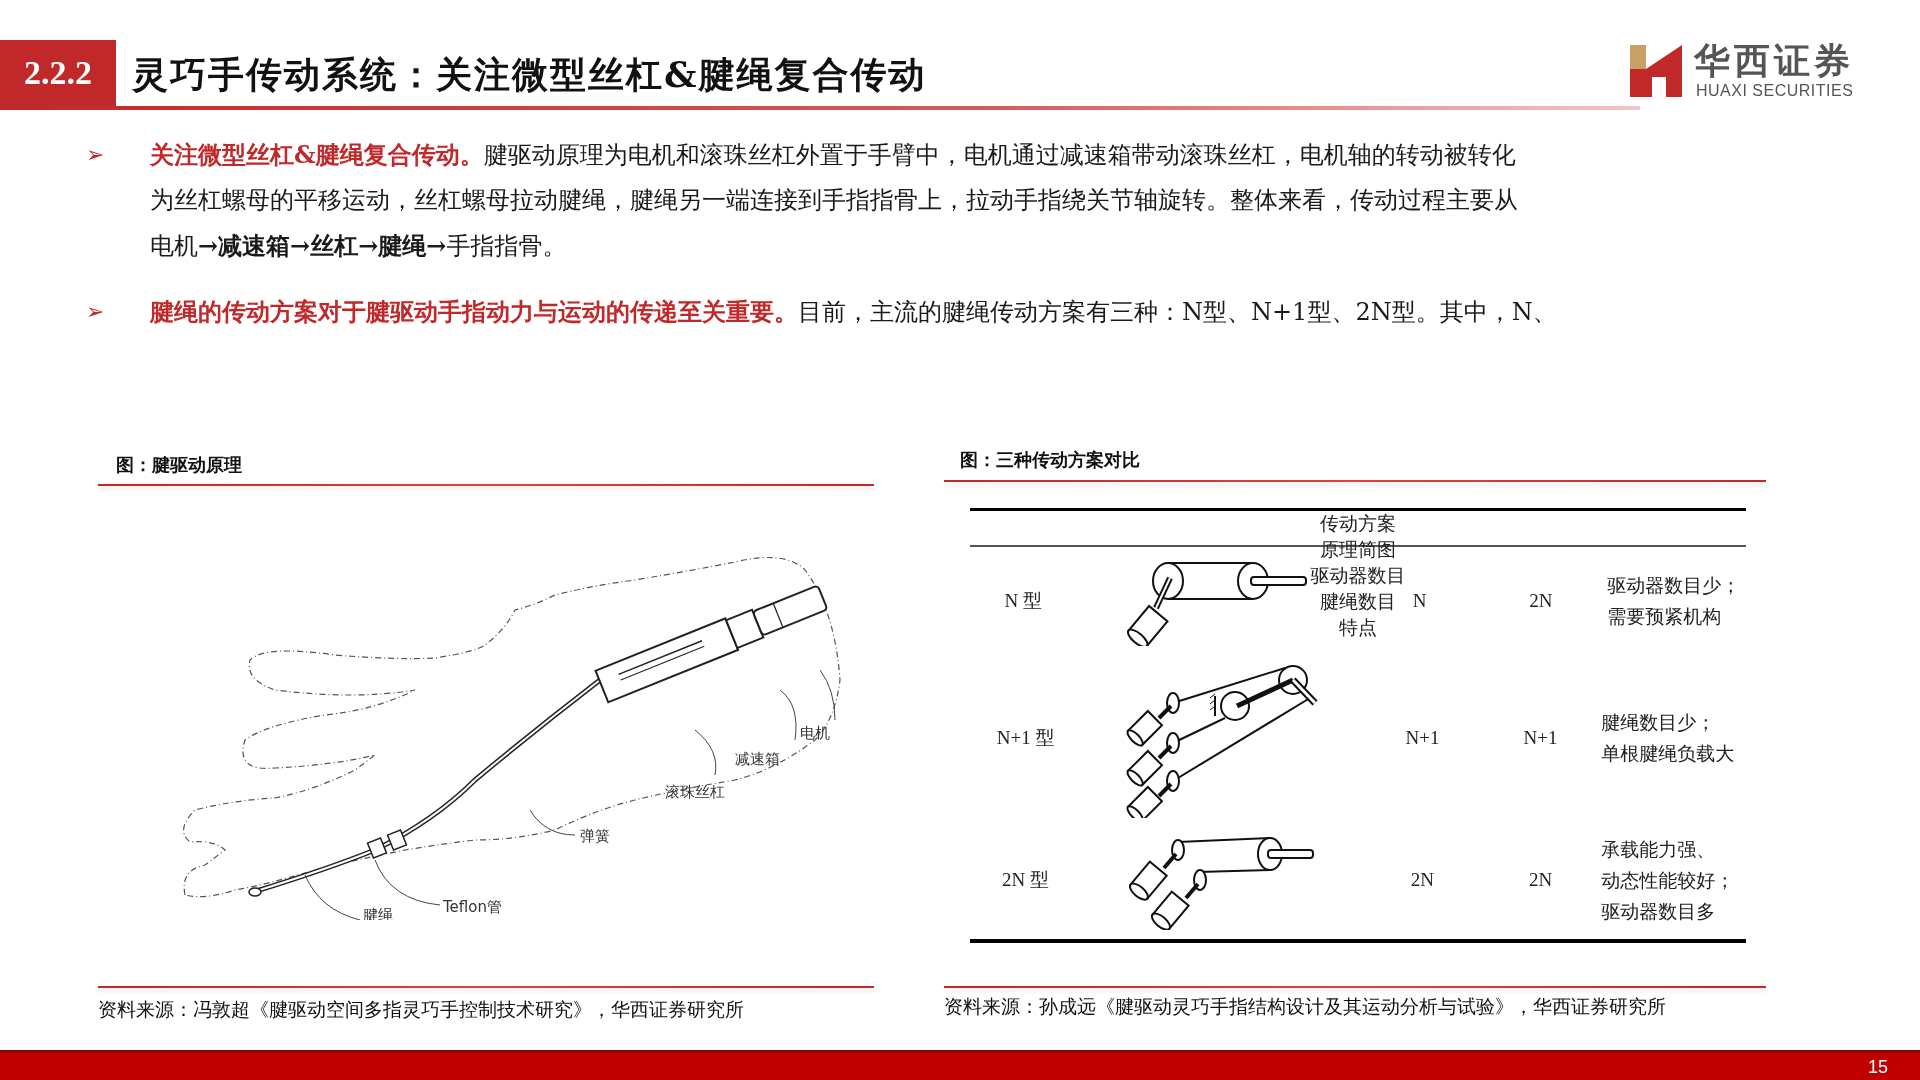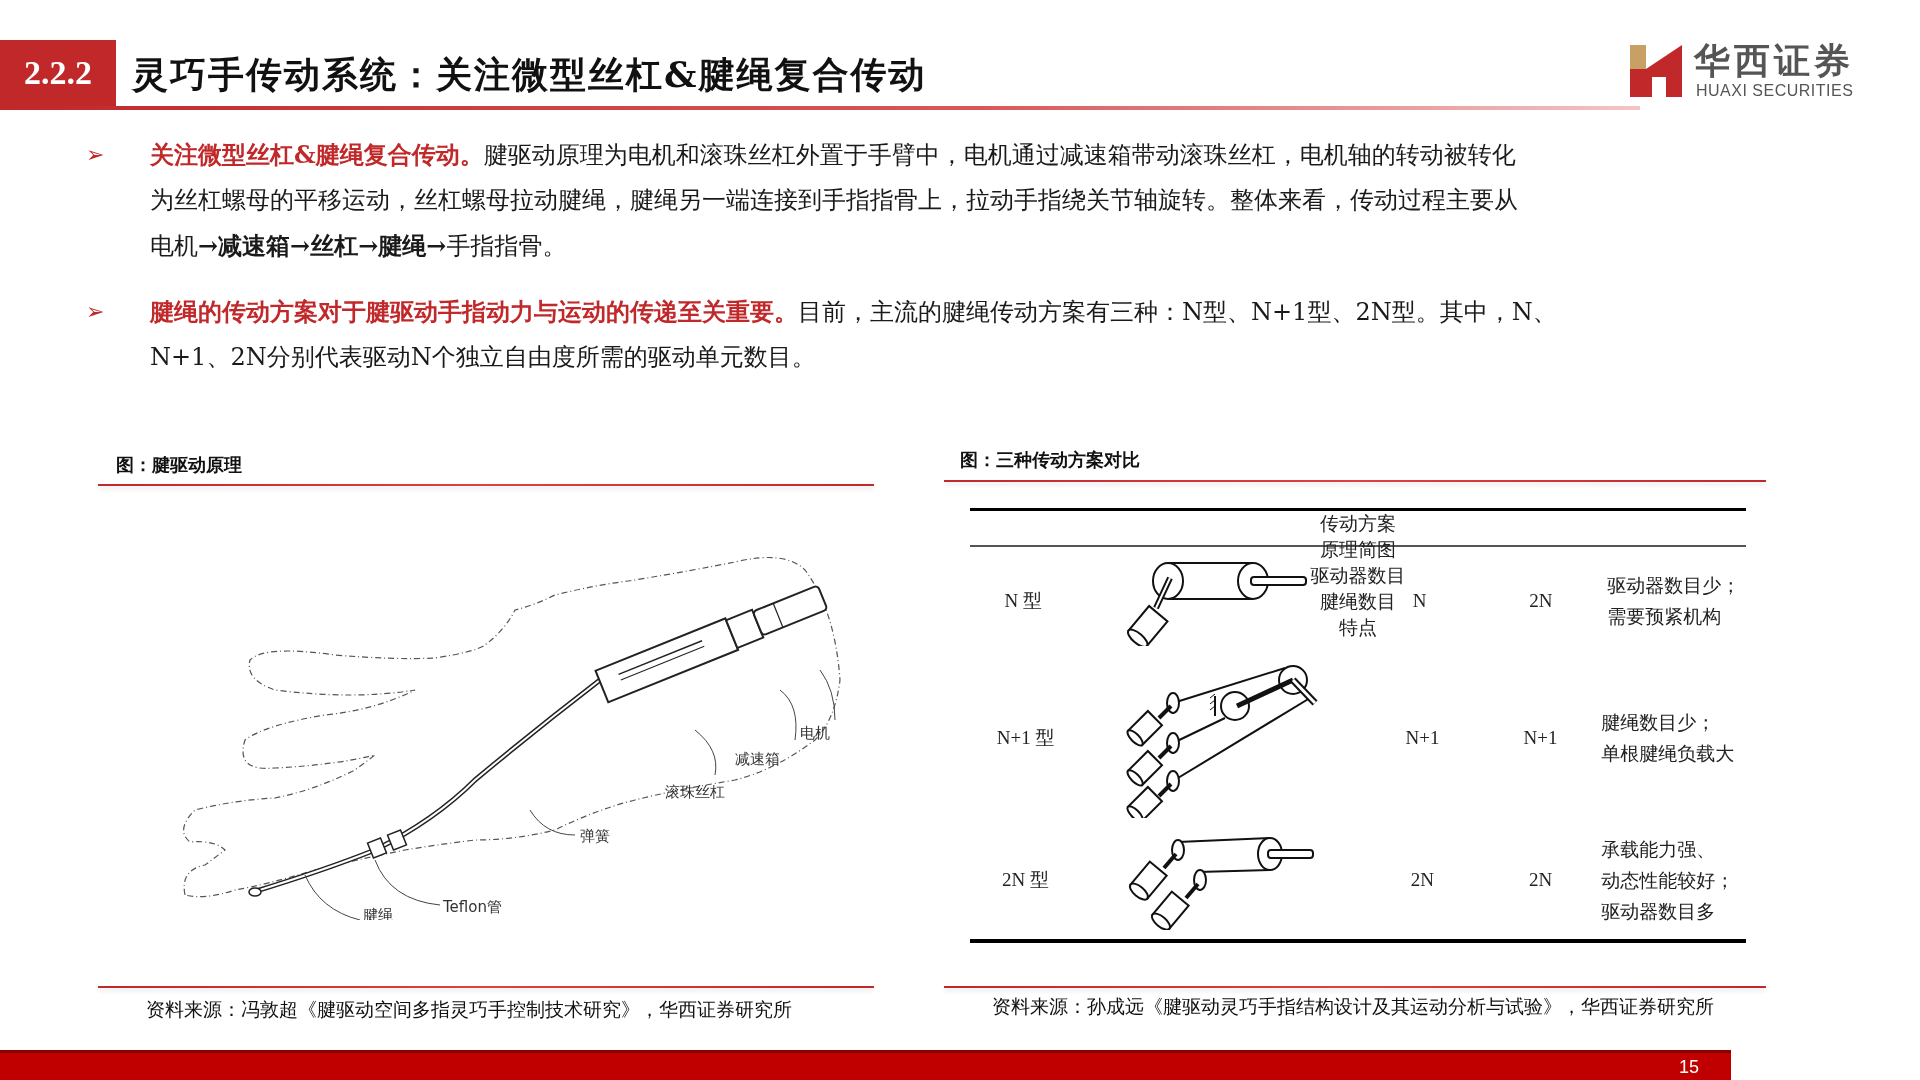--- a/index.html
+++ b/index.html
@@ -19,22 +19,22 @@
   .logo-en { position:absolute; left:68px; top:42px; font-size:16px; color:#555;
              font-family:"Liberation Sans",sans-serif; letter-spacing:0.5px; }
   .bullet { position:absolute; left:86px; width:1660px; font-size:24px; line-height:45px; }
   .bullet .arrow { position:absolute; left:0; top:0; color:#c0282a; font-size:22px; }
   .bullet .txt { margin-left:64px; display:block; }
   .red { color:#c0282a; font-weight:bold; }
   .b { font-weight:bold; }
   .cap { position:absolute; font-size:18px; font-weight:bold; color:#111; }
   .cap-rule { position:absolute; height:2px; background:linear-gradient(to right,#c0282a,#e04040,#c0282a);
               box-shadow:0 3px 4px rgba(0,0,0,0.12); }
-  .src { position:absolute; font-size:19px; color:#111; white-space:nowrap;margin-left:48px; }
-  .footer { position:absolute; left:0; top:1050px; width:1731px; height:30px; background:#c00000;
+  .src { position:absolute; font-size:19px; color:#111; white-space:nowrap; }
+  .footer { position:absolute; left:0; top:1050px; width:1920px; height:30px; background:#c00000;
             border-top:3px solid #8c0000; box-sizing:border-box; }
   .page-num { position:absolute; right:32px; top:4px; color:#fff; font-size:18px;
               font-family:"Liberation Sans",sans-serif; }
   .fig-left { position:absolute; left:175px; top:540px; width:700px; height:380px; }
   .tbl { position:absolute; left:970px; top:508px; width:776px; }
   .tbl-top { height:3px; background:#000; }
   .tbl-head { display:flex; height:34px; align-items:center; font-size:19px; color:#222;
               border-bottom:2px solid #555; font-family:"Liberation Serif",serif;flex-direction:column; }
   .tbl-row { display:flex; align-items:center; font-size:19px; color:#222; font-family:"Liberation Serif",serif; }
   .tbl-bottom { height:4px; background:#000; }
@@ -72,21 +72,20 @@
     <span class="red">关注微型丝杠&amp;腱绳复合传动。</span><span>腱驱动原理为电机和滚珠丝杠外置于手臂中，电机通过减速箱带动滚珠丝杠，电机轴的转动被转化</span><br>
     <span>为丝杠螺母的平移运动，丝杠螺母拉动腱绳，腱绳另一端连接到手指指骨上，拉动手指绕关节轴旋转。整体来看，传动过程主要从</span><br>
     <span>电机</span><span class="b">→</span><span class="b">减速箱</span><span class="b">→</span><span class="b">丝杠</span><span class="b">→</span><span class="b">腱绳</span><span class="b">→</span><span>手指指骨。</span>
   </span>
 </div>
 
 <div class="bullet" style="top:289px;">
   <span class="arrow">➢</span>
   <span class="txt">
     <span class="red">腱绳的传动方案对于腱驱动手指动力与运动的传递至关重要。</span><span>目前，主流的腱绳传动方案有三种：N型、N+1型、2N型。其中，N、</span><br>
-    <span>N+1、2N分别代表驱动N个独立自由度所需的驱动单元数目。</span>
   </span>
 </div>
 
 <div class="cap" style="left:116px; top:453px;">图：腱驱动原理</div>
 <div class="cap-rule" style="left:98px; top:484px; width:776px;"></div>
 
 <svg class="fig-left" viewBox="0 0 700 380">
 
   <path d="M10 355 Q5 330 30 325 L50 310 Q40 300 15 302 Q0 290 20 270 Q60 260 100 258 Q140 250 180 230 L200 215
            Q160 225 100 228 Q60 232 70 200 Q90 185 150 175 Q200 170 240 150 Q180 160 100 150 Q70 140 75 120

